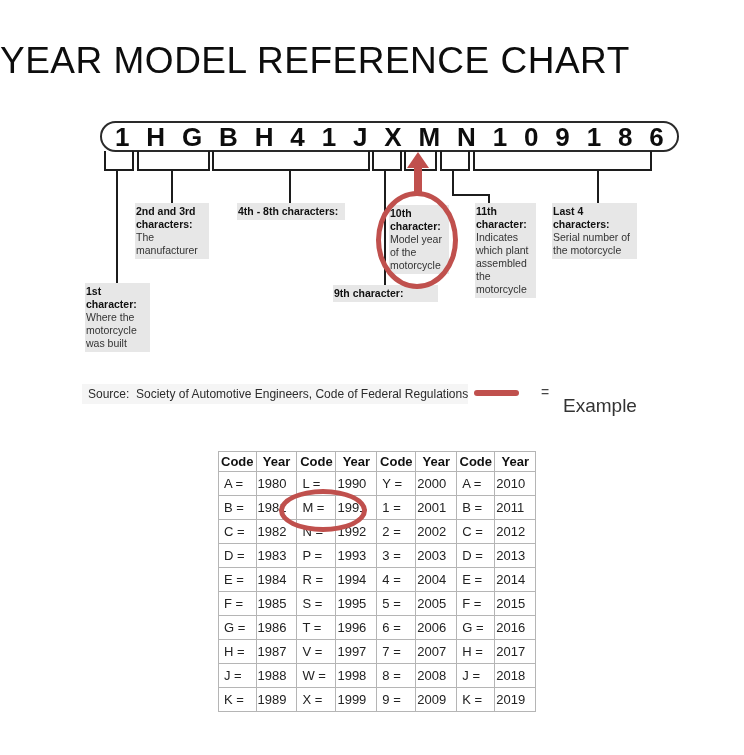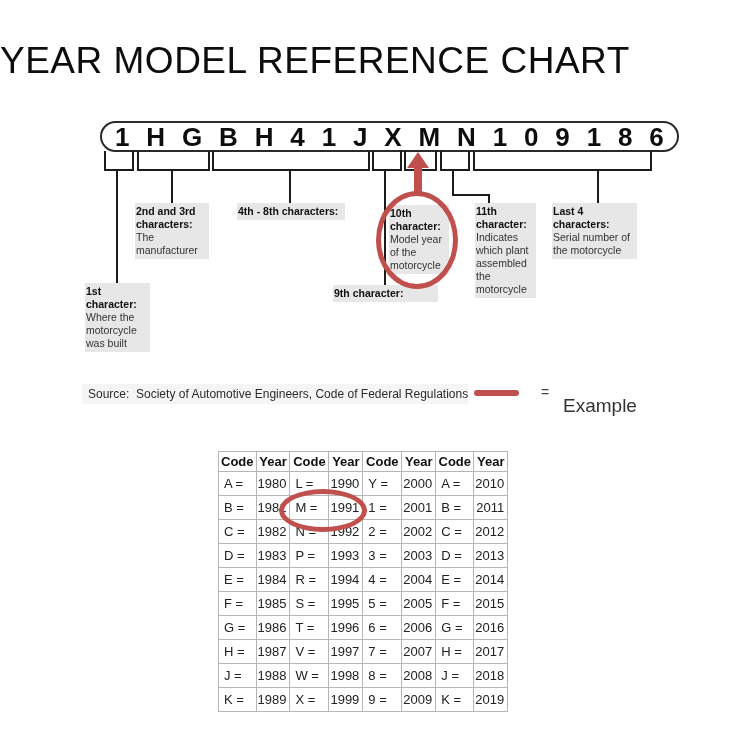--- a/index.html
+++ b/index.html
@@ -75,21 +75,21 @@
   .example-label{position:absolute;left:563px;top:383px;font-size:19px;color:#333;margin-top:12px;}
   
   .year-table{
     position:absolute;left:218px;top:451px;border-collapse:collapse;
     font-size:13px;color:#222;border-radius:25px;
   }
   .year-table th,.year-table td{border:1px solid #b5b5b5;box-sizing:border-box;}
   .year-table th{height:20px;font-weight:bold;color:#111;text-align:center;padding:0 2px;}
   .year-table td{height:24px;}
   .year-table td.code{text-align:left;padding-left:5px;}
-  .year-table td.year{text-align:right;padding-right:3px;}
+  .year-table td.year{padding-right:10px;}
   col.w-code1{width:37px}col.w-year1{width:30px}col.w-code2{width:39px}col.w-year2{width:29px}
   col.w-code3{width:39px}col.w-year3{width:31px}col.w-code4{width:38px}col.w-year4{width:33px}
 </style>
 </head>
 <body>
 
 <div class="canvas">
 
   <h1 class="page-title">YEAR MODEL REFERENCE CHART</h1>
 

